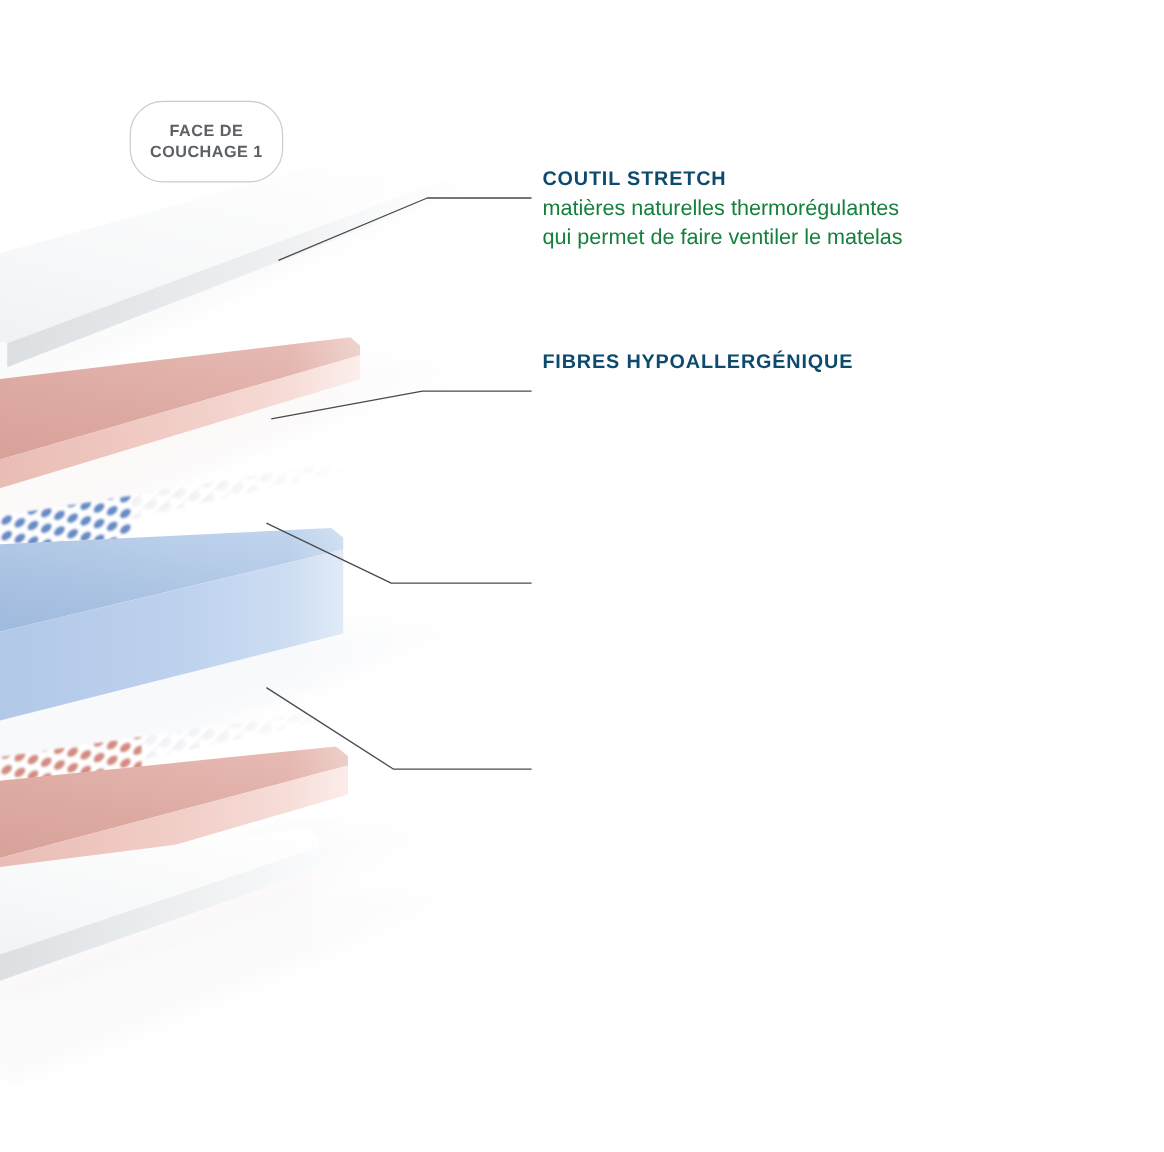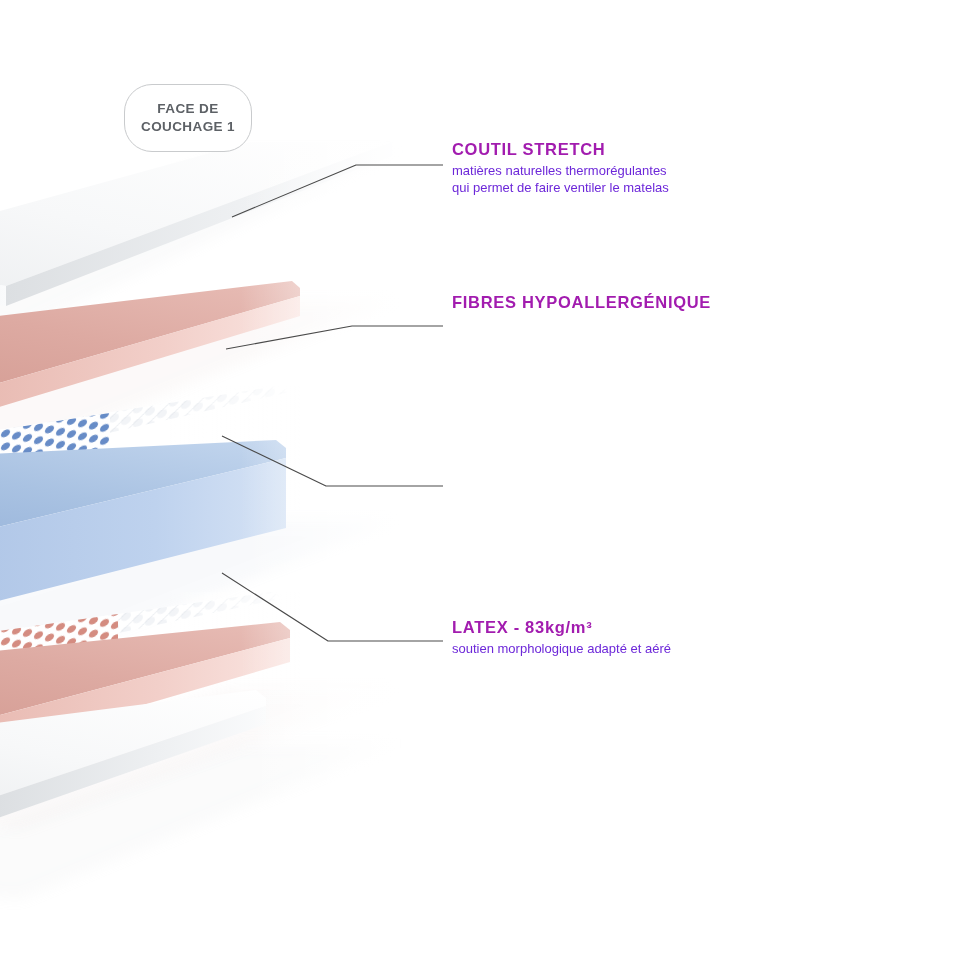--- a/index.html
+++ b/index.html
@@ -14,21 +14,21 @@
     position: relative;
     width: 970px;
     height: 960px;
     background: #ffffff;
     overflow: hidden;
   }
 
   
   .badge {
     position: absolute;
-    left: 124px;
+    left: 108px;
     top: 84px;
     width: 126px;
     height: 66px;
     border: 1px solid #c9cbcd;
     border-radius: 28px;
     background: #ffffff;
     display: flex;
     align-items: center;
     justify-content: center;
     z-index: 40;
@@ -55,27 +55,27 @@
 
   
   .label-block {
     position: absolute;
     left: 452px;
   }
   .label-title {
     font-size: 16.5px;
     font-weight: bold;
     letter-spacing: 0.7px;
-    color: #a21caf;
+    color: #0c4a6e;
     margin: 0 0 3px 0;
     white-space: nowrap;
   }
   .label-body {
-    font-size: 13px;
-    color: #6d28d9;
+    font-size: 18px;
+    color: #15803d;
     line-height: 1.32;
     margin: 0;
     white-space: pre-line;
   }
   .lb1 { top: 140px; }
   .lb2 { top: 293px; }
   .lb3 { top: 474px; }
   .lb4 { top: 618px; }
 </style>
 </head>
@@ -225,18 +225,14 @@
     <p class="label-title">COUTIL STRETCH</p>
     <p class="label-body">matières naturelles thermorégulantes
 qui permet de faire ventiler le matelas</p>
   </div>
 
   <div class="label-block lb2">
     <p class="label-title">FIBRES HYPOALLERGÉNIQUE</p>
   </div>
 
 
-  <div class="label-block lb4">
-    <p class="label-title">LATEX - 83kg/m³</p>
-    <p class="label-body">soutien morphologique adapté et aéré</p>
-  </div>
 
 </div>
 
 </body></html>

